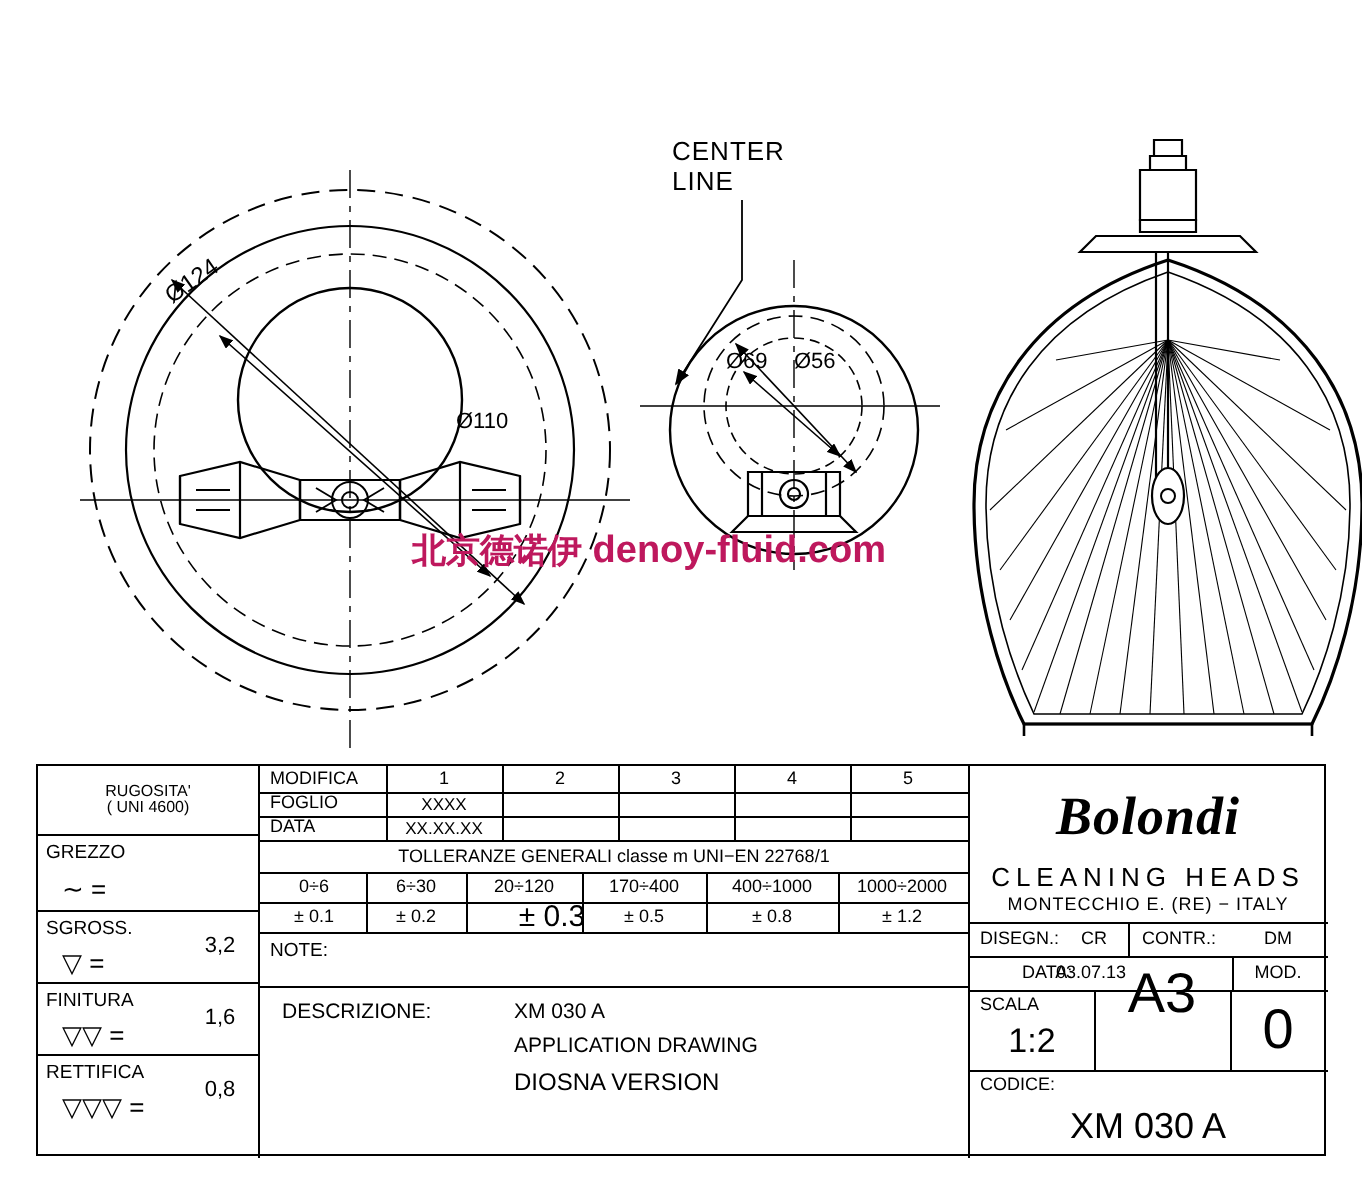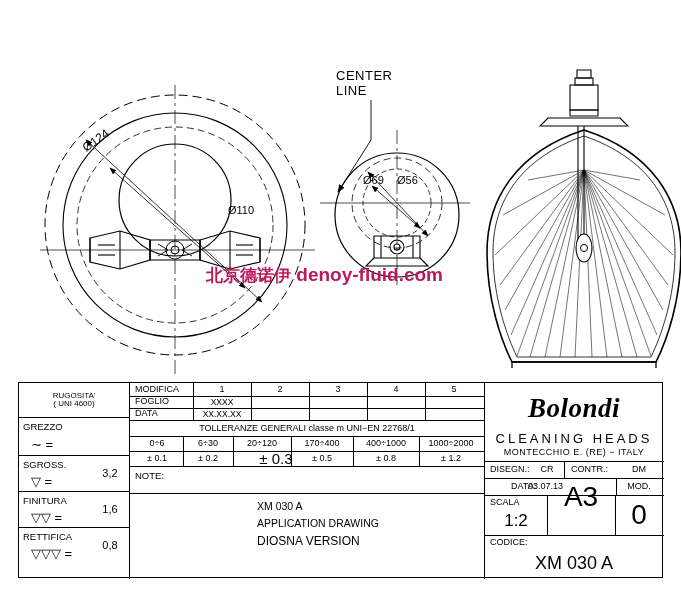--- a/index.html
+++ b/index.html
@@ -256,20 +256,21 @@
     <div style="position:absolute;left:110px;top:83px;width:355px;border-top:1.4px solid #000;"></div>
     <div style="position:absolute;left:164px;top:53px;height:30px;border-left:1px solid #000;"></div>
     <div style="position:absolute;left:214px;top:53px;height:30px;border-left:1px solid #000;"></div>
     <div style="position:absolute;left:272px;top:53px;height:30px;border-left:1px solid #000;"></div>
     <div style="position:absolute;left:334px;top:53px;height:30px;border-left:1px solid #000;"></div>
     <div style="position:absolute;left:400px;top:53px;height:30px;border-left:1px solid #000;"></div>
 
     <div class="cell nb lft" style="left:112px;top:85px;width:200px;height:16px;font-size:9.5px;">NOTE:</div>
     <div style="position:absolute;left:110px;top:110px;width:355px;border-top:1.4px solid #000;"></div>
 
+    <div class="cell nb lft" style="left:118px;top:116px;width:120px;height:16px;font-size:10.5px;">DESCRIZIONE:</div>
     <div class="cell nb lft" style="left:234px;top:116px;width:170px;height:16px;font-size:10.5px;">XM  030 A</div>
     <div class="cell nb lft" style="left:234px;top:133px;width:200px;height:16px;font-size:10.5px;">APPLICATION  DRAWING</div>
     <div class="cell nb lft" style="left:234px;top:150px;width:200px;height:16px;font-size:12px;">DIOSNA VERSION</div>
 
     <div style="position:absolute;left:465px;top:0;height:196px;border-left:1.6px solid #000;"></div>
 
     <div style="position:absolute;left:467px;top:2px;width:176px;height:46px;display:flex;align-items:center;justify-content:center;">
       <span class="logoTxt">Bolondi</span>
     </div>
     <div class="cleaning" style="position:absolute;left:467px;top:48px;width:176px;">CLEANING HEADS</div>

